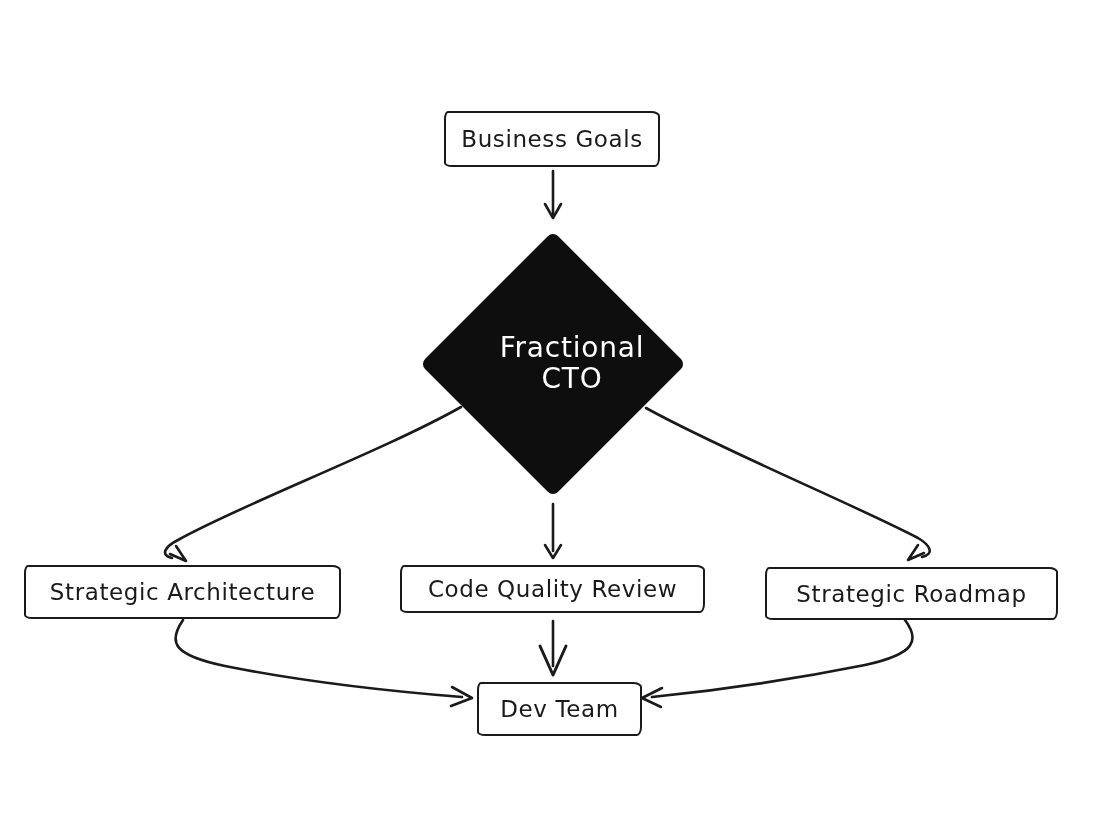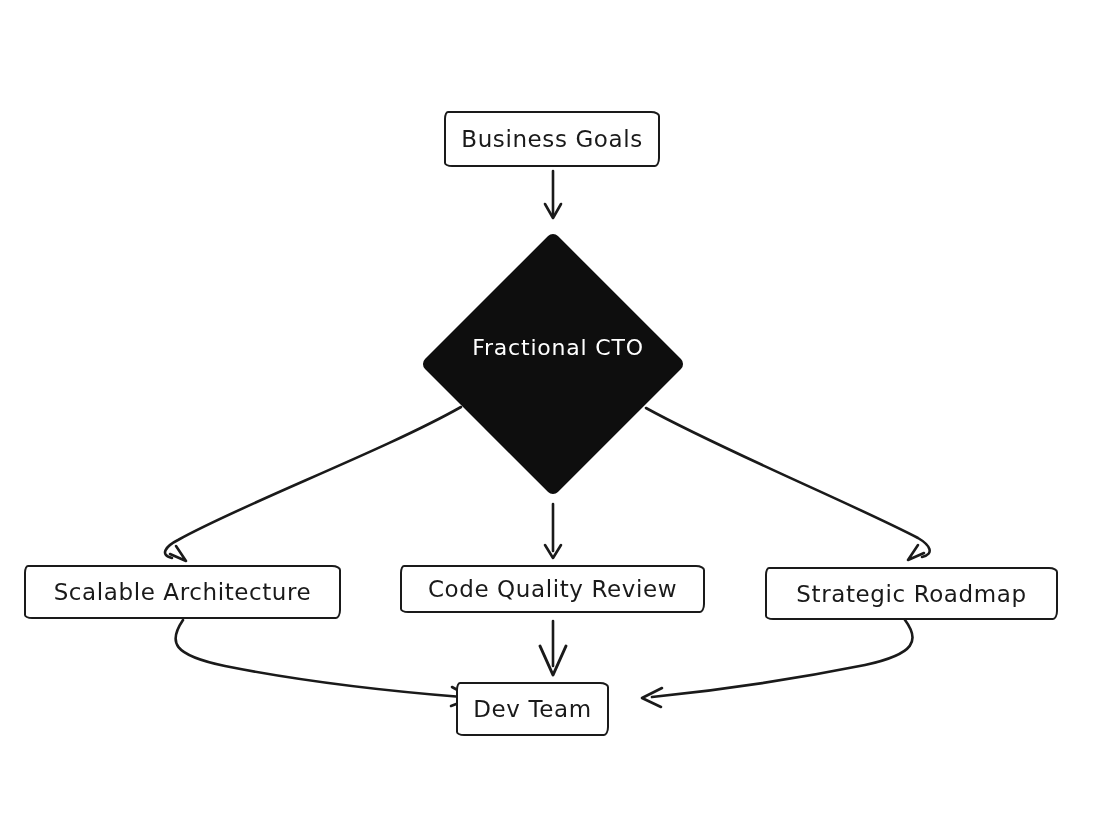--- a/index.html
+++ b/index.html
@@ -43,40 +43,40 @@
     border-radius: 4px 9px 5px 8px / 8px 5px 9px 4px;
     font-size: 23px;
     letter-spacing: 0.6px;
     white-space: nowrap;
     box-sizing: border-box;
   }
   .node-business-goals   { left: 444px; top: 111px; width: 216px; height: 56px; }
   .node-scalable         { left:  24px; top: 565px; width: 317px; height: 54px; }
   .node-code-quality     { left: 400px; top: 565px; width: 305px; height: 48px; }
   .node-strategic        { left: 765px; top: 567px; width: 293px; height: 53px; }
-  .node-dev-team         { left: 456px; top: 682px; width: 153px; height: 54px; }
+  .node-dev-team         { left: 477px; top: 682px; width: 165px; height: 54px; }
 
   .diamond-shape {
     position: absolute;
     left: 459px;
     top: 270px;
     width: 188px;
     height: 188px;
     background: #0e0e0e;
     border-radius: 7px;
     transform: rotate(45deg);
   }
   .diamond-label {
     position: absolute;
-    left: 468px;
+    left: 482px;
     top: 332px;
     width: 180px;
     text-align: center;
     color: #ffffff;
-    font-size: 22px;
+    font-size: 28px;
     line-height: 31px;
     letter-spacing: 0.8px;
   }
 </style>
 </head>
 <body>
 
 <div class="canvas">
 
   <svg class="edges-layer" viewBox="0 0 1100 825" xmlns="http://www.w3.org/2000/svg">
@@ -118,21 +118,21 @@
   </svg>
 
   <div class="node node-business-goals">
     <span>Business Goals</span>
   </div>
 
   <div class="diamond-shape"></div>
   <div class="diamond-label">Fractional CTO</div>
 
   <div class="node node-scalable">
-    <span>Scalable Architecture</span>
+    <span>Strategic Architecture</span>
   </div>
 
   <div class="node node-code-quality">
     <span>Code Quality Review</span>
   </div>
 
   <div class="node node-strategic">
     <span>Strategic Roadmap</span>
   </div>
 

